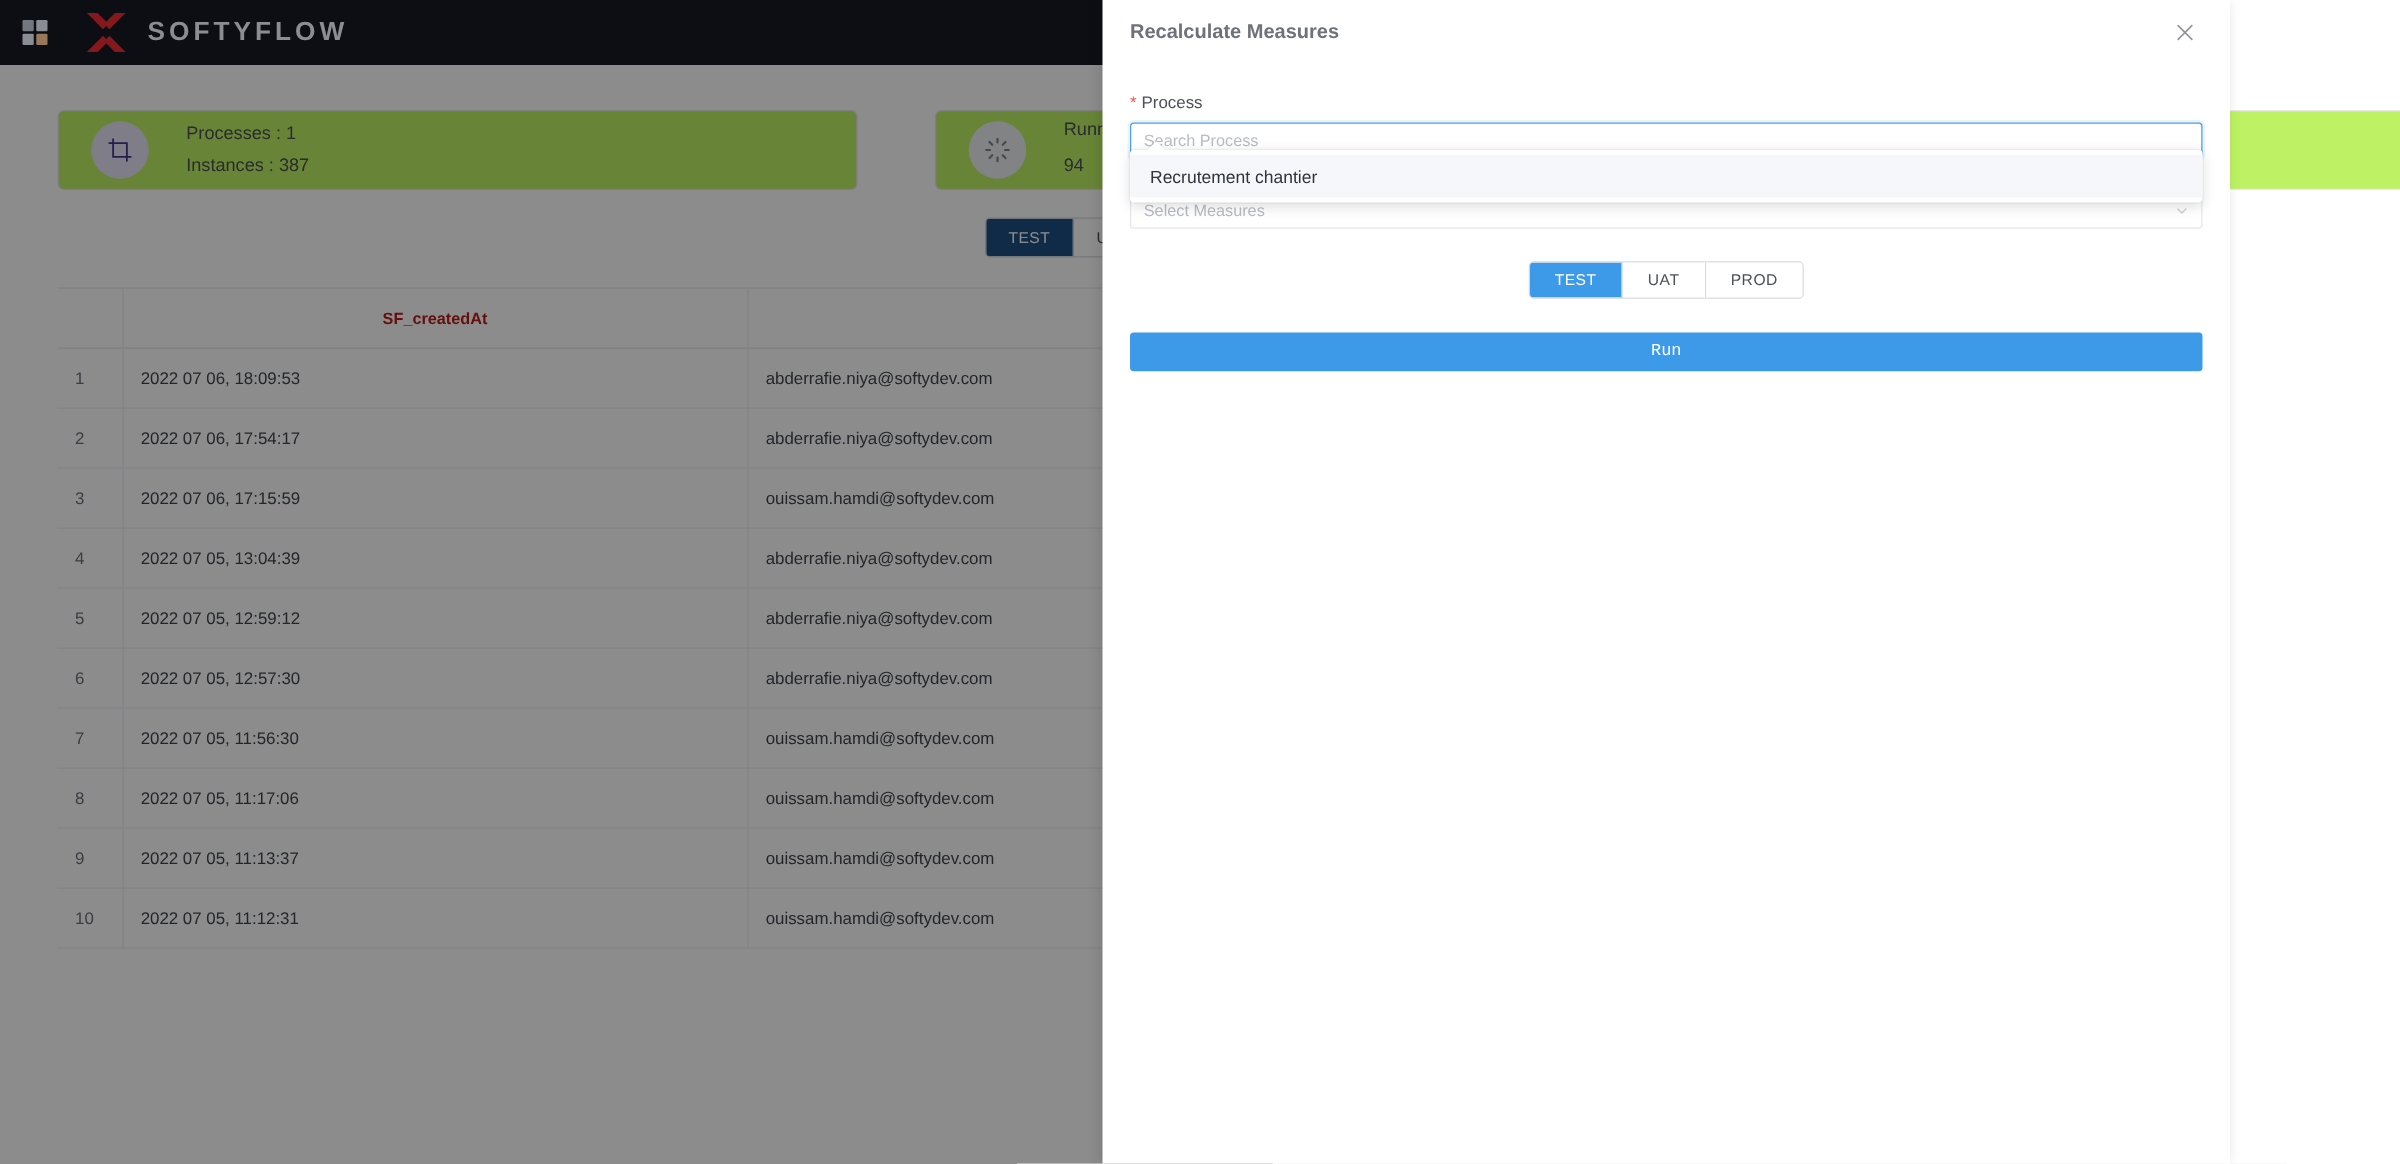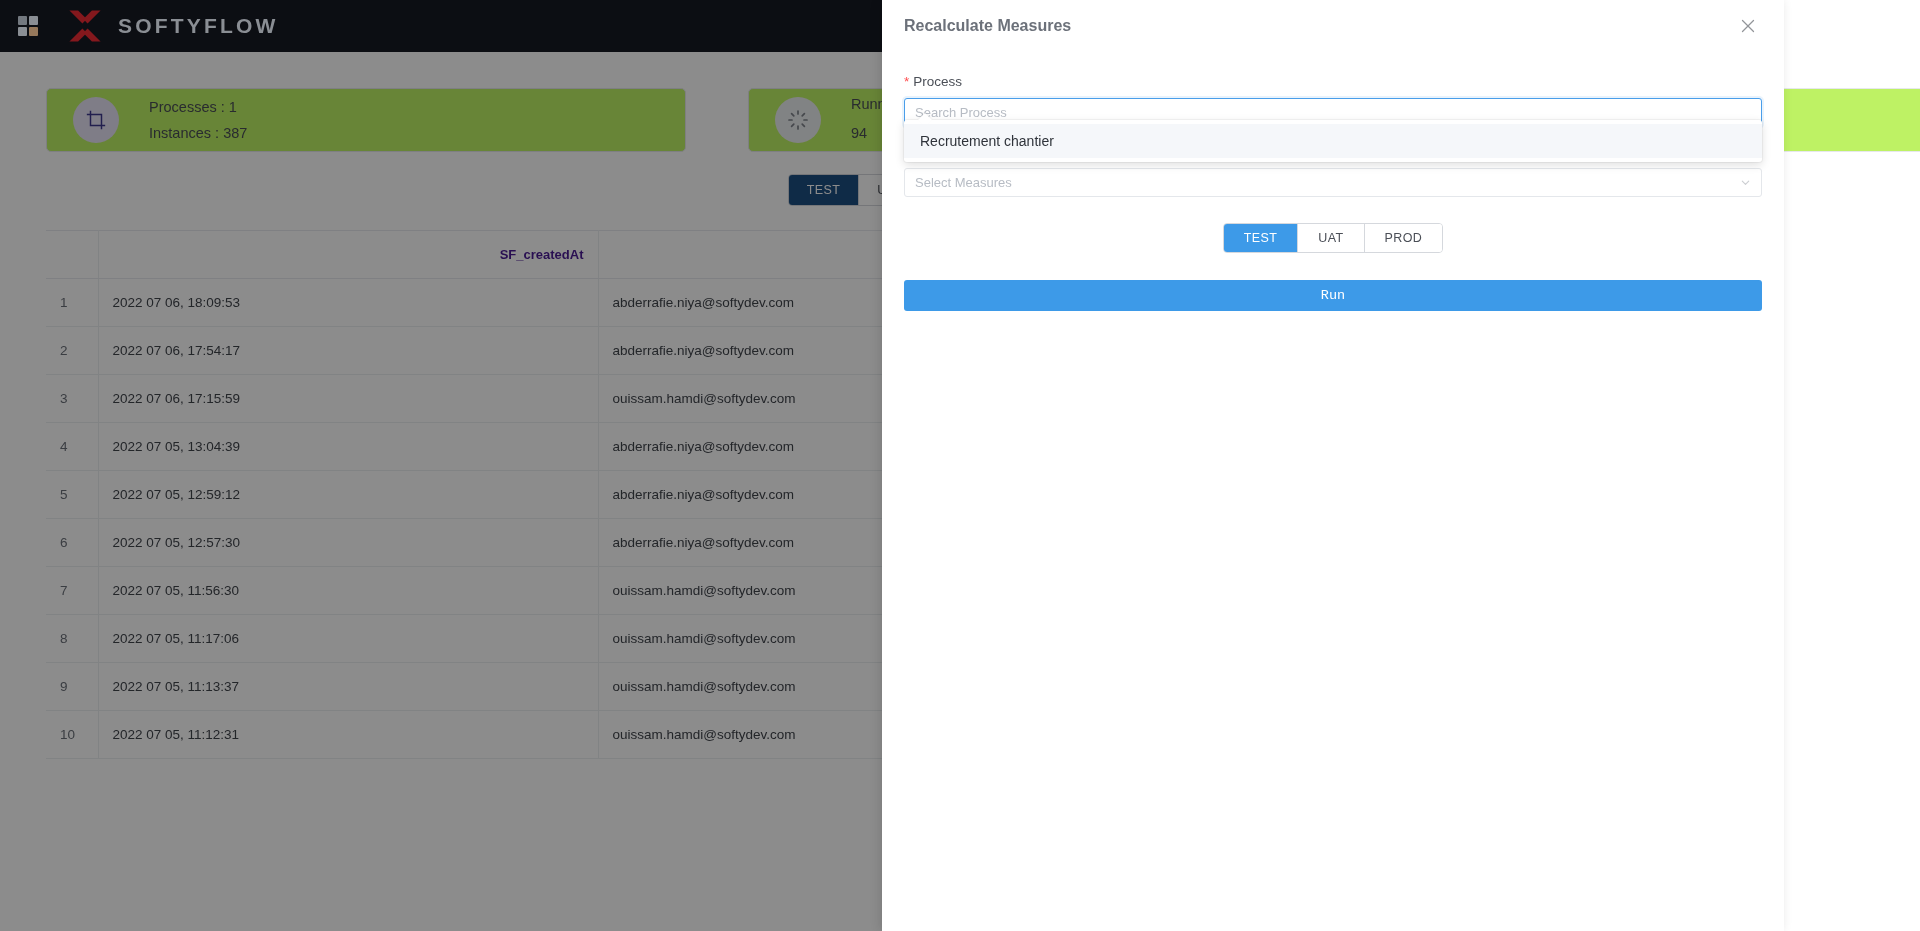--- a/index.html
+++ b/index.html
@@ -57,21 +57,21 @@
   .seg button {
     font-family: inherit; font-size: 12.5px; letter-spacing: .4px;
     padding: 0 18px; height: 30px; background: #fff; color: #4b4f57;
     border: none; border-right: 1px solid #d5d8dd; cursor: pointer;
   }
   .seg button:last-child { border-right: none; }
   .seg button.active { background: #1d4f82; color: #fff; }
 
   table { width: 100%; border-collapse: collapse; margin-top: 24px; }
   thead th {
-    text-align: right; font-size: 13px; font-weight: 700; color: #4c1d95;
+    text-align: center; font-size: 13px; font-weight: 700; color: #b91c1c;
     padding: 16px 14px; border-bottom: 1px solid #e8eaee; border-top: 1px solid #e8eaee;
     background: #fff;
   }
   tbody td {
     font-size: 13.5px; color: #41454c; padding: 16px 14px;
     border-bottom: 1px solid #eceef1;
   }
   th.c-idx, td.c-idx { width: 52px; text-align: left; border-right: 1px solid #eceef1; color:#6b7079; }
   th.c-date, td.c-date { width: 500px; border-right: 1px solid #eceef1; }
 
@@ -100,21 +100,21 @@
   .inp {
     width: 100%; height: 29px; border: 1px solid #d9dce1; border-radius: 3px;
     font-family: inherit; font-size: 13px; color: #0369a1; padding: 0 10px; background:#fff;
   }
   .inp.focused { border-color: #4a9eea; box-shadow: 0 0 0 2px rgba(74,158,234,.12); }
   .inp::placeholder { color: #b7bcc4; }
 
   .select-box {
     width: 100%; height: 29px; border: 1px solid #e4e7eb; border-radius: 3px;
     display: flex; align-items: center; justify-content: space-between;
-    padding: 0 10px; margin-top: 41px; color: #b7bcc4; font-size: 13px; background:#fff;
+    padding: 0 10px; margin-top: 27px; color: #b7bcc4; font-size: 13px; background:#fff;
   }
   .chev { width: 11px; height: 11px; opacity: .45; }
 
   .dropdown {
     position: absolute; left: 22px; top: 68px; width: 858px;
     background: #fff; border-radius: 3px;
     box-shadow: 0 3px 10px rgba(0,0,0,.13), 0 0 0 1px rgba(0,0,0,.04);
     z-index: 5; padding: 4px 0;
   }
   .dd-arrow {

